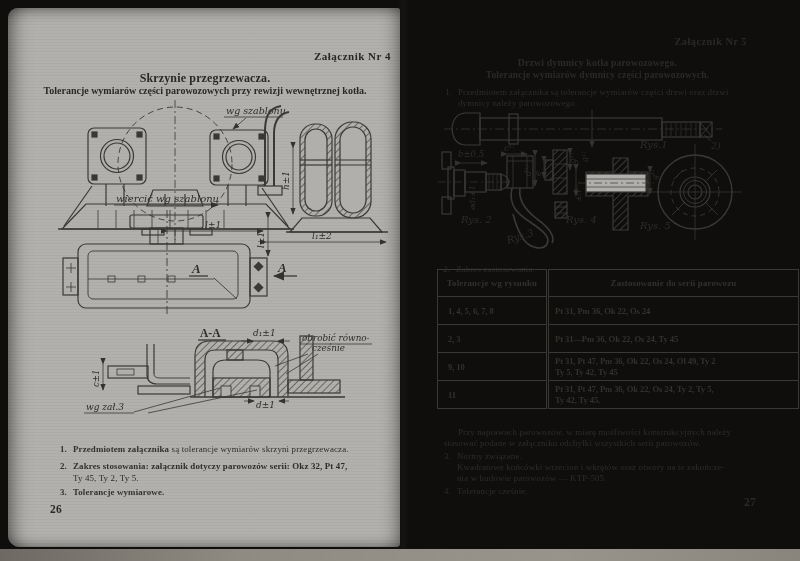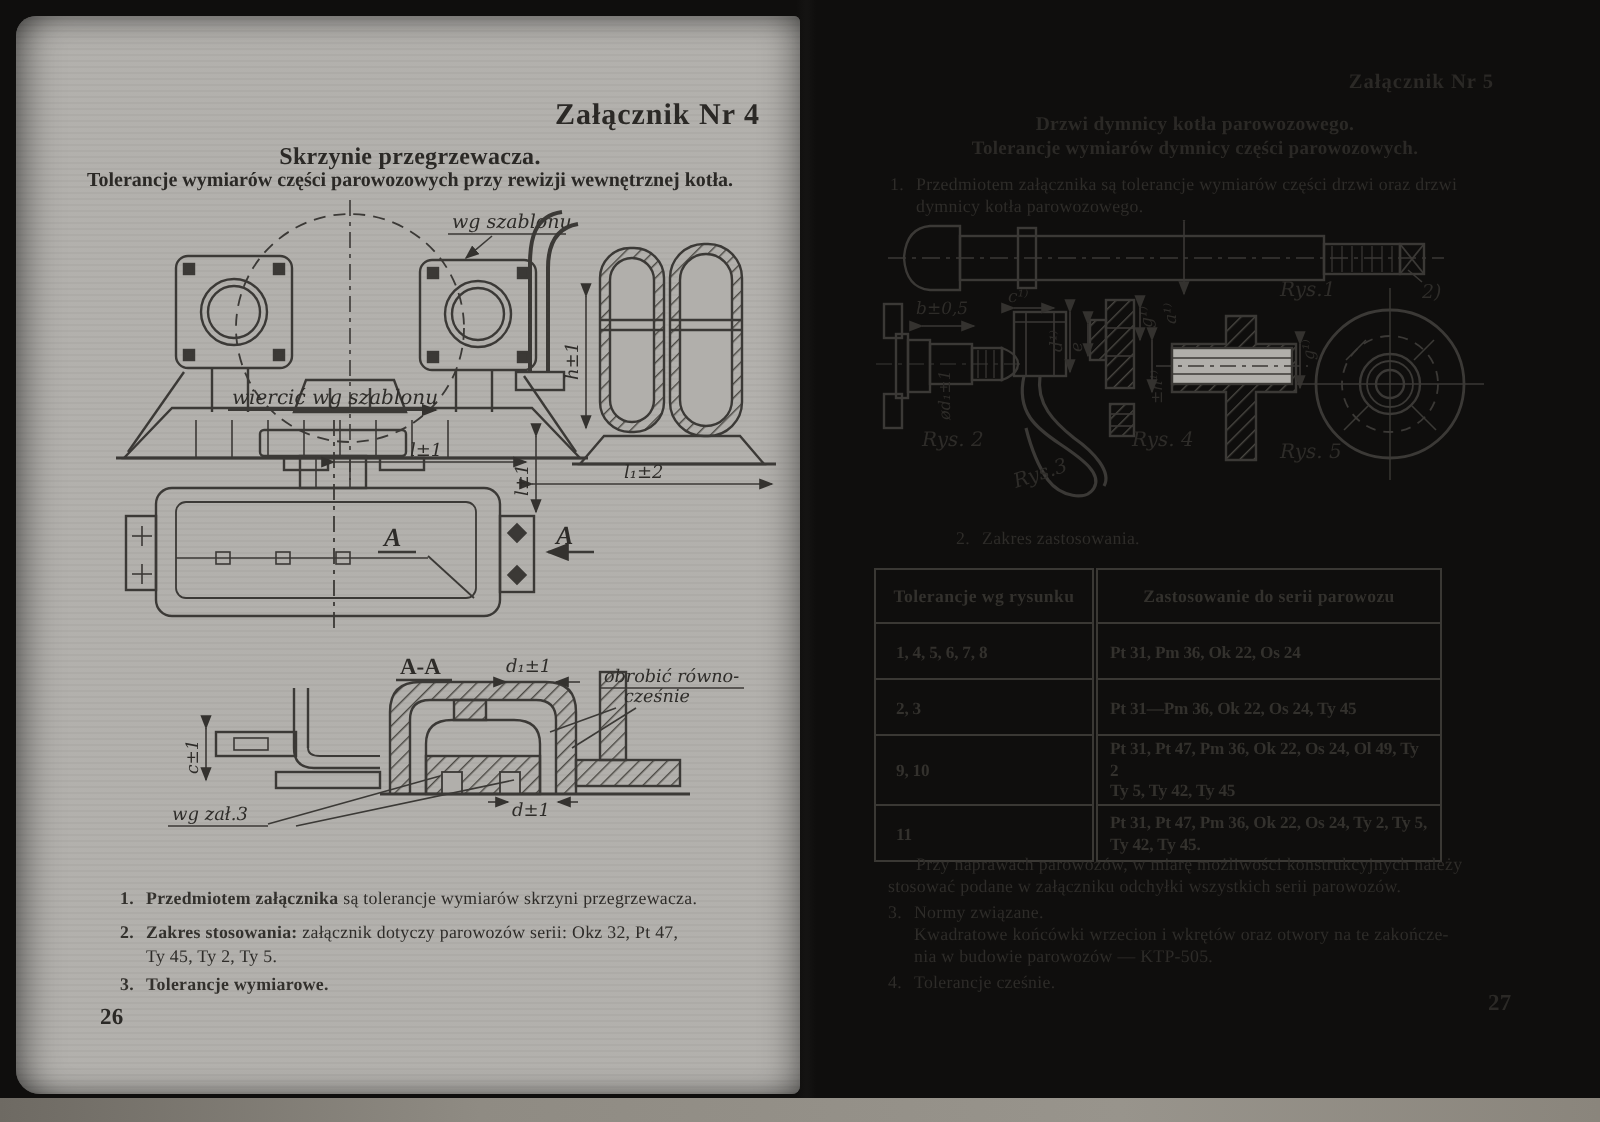--- a/index.html
+++ b/index.html
@@ -18,40 +18,40 @@
   .t{position:absolute;color:#2b2926;letter-spacing:0.15px;line-height:1.15;white-space:nowrap;}
   .b{font-weight:bold;}
   .ctr{text-align:center;}
   .rgt{text-align:right;}
   .body-txt{font-size:8.9px;font-weight:bold;color:#33312d;}
   .num{display:inline-block;width:13px;font-weight:bold;}
   .pgnum{font-size:11.5px;font-weight:bold;color:#2b2926;}
   .hand{font-family:"DejaVu Serif",serif;font-style:italic;fill:#2e2c29;}
   svg text{fill:#2e2c29;}
   
-  #tol-table{position:absolute;left:437px;top:284px;width:284px;height:139px;border-collapse:collapse;
+  #tol-table{position:absolute;left:437px;top:269px;width:362px;height:139px;border-collapse:collapse;
      table-layout:fixed;font-family:"Liberation Serif",serif;color:#33312d;}
   #tol-table td,#tol-table th{border:1.2px solid #3a3834;padding:1px 6px;vertical-align:middle;}
   #tol-table{border:1.6px solid #353330;}
   #tol-table th{font-size:8.8px;font-weight:bold;letter-spacing:0.2px;}
   #tol-table td{font-size:8.6px;font-weight:bold;letter-spacing:-0.1px;}
   #tol-table td.c1{padding-left:10px;}
   #tol-table .col2{border-left:3px double #3a3834;}
   .twoline span{display:block;line-height:1.25;}
 </style>
 </head>
 <body>
 
 <div id="screen">
   <div class="strip" id="gutter"></div>
   <div class="strip" id="bottom-strip"></div>
 
   <div class="page" id="page-left"></div>
 
-  <div class="t b rgt" style="left:235px;top:50px;width:145px;font-size:15px;letter-spacing:0.5px;">Załącznik Nr 4</div>
+  <div class="t b rgt" style="left:246px;top:50px;width:145px;font-size:11px;letter-spacing:0.5px;">Załącznik Nr 4</div>
   <div class="t b ctr" style="left:55px;top:72px;width:300px;font-size:12px;">Skrzynie przegrzewacza.</div>
   <div class="t b ctr" style="left:42px;top:85px;width:326px;font-size:10px;letter-spacing:0;">Tolerancje wymiarów części parowozowych przy rewizji wewnętrznej kotła.</div>
 
   <svg viewBox="0 0 345 320" style="position:absolute;left:50px;top:98px;width:345px;height:320px;">
     <defs>
       <pattern id="plh" width="5" height="5" patternUnits="userSpaceOnUse" patternTransform="rotate(45)">
         <line x1="0" y1="0" x2="0" y2="5" stroke="#4a4843" stroke-width="1.4"></line>
       </pattern>
       <marker id="plA" markerWidth="9" markerHeight="7" refX="8" refY="3.5" orient="auto">
         <path d="M0,0 L9,3.5 L0,7 Z" fill="#34322f"></path>
@@ -194,35 +194,35 @@
         <line x1="84" y1="314" x2="170" y2="290" stroke-width="0.8"></line>
         <line x1="98" y1="315" x2="207" y2="292" stroke-width="0.8"></line>
       </g>
     </g>
   </svg>
 
   <div class="t body-txt" style="left:60px;top:444px;">
     <span class="num">1.</span><span class="b">Przedmiotem załącznika</span> <span style="font-weight:normal;color:#2e2c29">są tolerancje wymiarów skrzyni przegrzewacza.</span>
   </div>
   <div class="t body-txt" style="left:60px;top:461px;">
-    <span class="num">2.</span><span class="b">Zakres stosowania:</span> <span style="font-weight:normal;color:#2e2c29">załącznik dotyczy parowozów serii: Okz 32, Pt 47,</span>
+    <span class="num">2.</span><span class="b">Zakres stosowania:</span> <span style="font-weight:bold;color:#2e2c29">załącznik dotyczy parowozów serii: Okz 32, Pt 47,</span>
   </div>
   <div class="t body-txt" style="left:73px;top:473px;font-weight:normal;color:#2e2c29;">Ty 45, Ty 2, Ty 5.</div>
   <div class="t body-txt" style="left:60px;top:487px;">
     <span class="num">3.</span><span class="b">Tolerancje wymiarowe.</span>
   </div>
   <div class="t pgnum" style="left:50px;top:503px;">26</div>
 
   <div class="t b rgt" style="left:602px;top:36px;width:145px;font-size:10.3px;letter-spacing:0.5px;">Załącznik Nr 5</div>
   <div class="t b ctr" style="left:450px;top:57px;width:295px;font-size:9.8px;">Drzwi dymnicy kotła parowozowego.</div>
   <div class="t b ctr" style="left:450px;top:70px;width:295px;font-size:9.5px;">Tolerancje wymiarów dymnicy części parowozowych.</div>
   <div class="t body-txt" style="left:445px;top:87px;font-weight:normal;color:#2e2c29;">
     <span class="num" style="font-weight:normal">1.</span><span>Przedmiotem załącznika są tolerancje wymiarów części drzwi oraz drzwi</span>
   </div>
-  <div class="t body-txt" style="left:458px;top:98px;font-weight:normal;color:#2e2c29;">dymnicy kotła parowozowego.</div>
+  <div class="t body-txt" style="left:458px;top:98px;font-weight:normal;color:#2e2c29;">dymnicy należy parowozowego.</div>
 
   <svg viewBox="0 0 360 145" style="position:absolute;left:428px;top:110px;width:360px;height:145px;">
     <defs>
       <pattern id="prh" width="5" height="5" patternUnits="userSpaceOnUse" patternTransform="rotate(45)">
         <line x1="0" y1="0" x2="0" y2="5" stroke="#4a4843" stroke-width="1.4"></line>
       </pattern>
       <marker id="prA" markerWidth="9" markerHeight="7" refX="8" refY="3.5" orient="auto">
         <path d="M0,0 L9,3.5 L0,7 Z" fill="#34322f"></path>
       </marker>
     </defs>
@@ -317,21 +317,21 @@
         <line x1="220" y1="82" x2="314" y2="82" stroke-width="0.7"></line>
         <line x1="267" y1="34" x2="267" y2="130" stroke-width="0.7"></line>
         <line x1="279" y1="70" x2="289" y2="60" stroke-width="0.8"></line>
         <line x1="245" y1="70" x2="255" y2="60" stroke-width="0.8"></line>
         <line x1="244" y1="105" x2="256" y2="93" stroke-width="0.8"></line>
         <line x1="278" y1="93" x2="290" y2="105" stroke-width="0.8"></line>
       </g>
     </g>
   </svg>
 
-  <div class="t body-txt" style="left:443px;top:264px;font-weight:normal;color:#2e2c29;margin-left:35px;">
+  <div class="t body-txt" style="left:443px;top:264px;font-weight:normal;color:#2e2c29;">
     <span class="num" style="font-weight:normal">2.</span><span>Zakres zastosowania.</span>
   </div>
 
   <table id="tol-table">
     <colgroup>
         <col style="width:110px">
         <col>
       </colgroup>
     <tbody>
         <tr style="height:27px">

